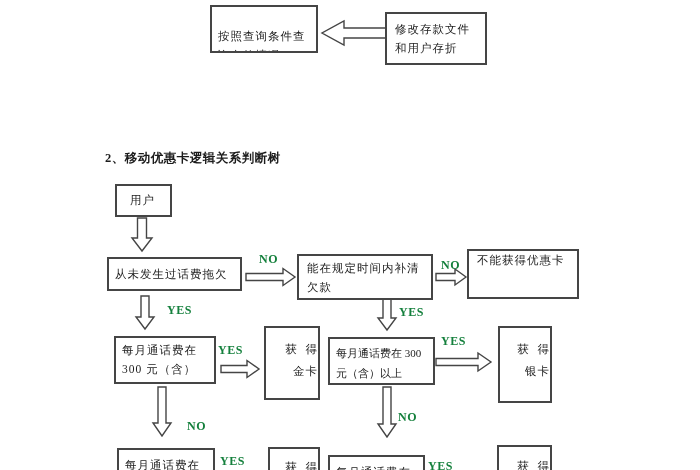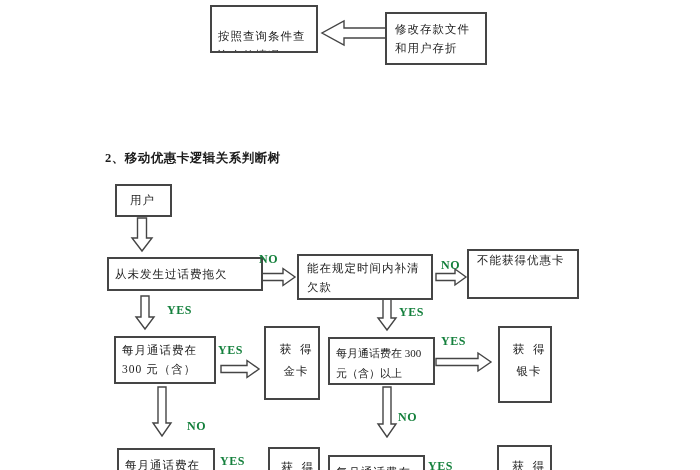--- a/index.html
+++ b/index.html
@@ -43,21 +43,21 @@
     white-space: pre-wrap;
     overflow: hidden;
     z-index: 2;
   }
   .box.tight {
     font-size: 11px;
     letter-spacing: 0;
   }
   .box.card {
     line-height: 22px;
-    text-align: center;
+    text-align: right;
   }
   .edge-label {
     position: absolute;
     z-index: 3;
     color: #15803d;
     font-family: "Liberation Serif", "DejaVu Serif", serif;
     font-size: 12px;
     font-weight: bold;
     letter-spacing: 0.5px;
     white-space: nowrap;
@@ -96,21 +96,21 @@
 
   <div class="box" style="left:210px; top:5px; width:108px; height:48px; padding:20px 6px;">按照查询条件查
 询存款情况</div>
   <div class="box" style="left:385px; top:12px; width:102px; height:53px; padding:6px 8px;">修改存款文件
 和用户存折</div>
 
   <div class="heading">2、移动优惠卡逻辑关系判断树</div>
 
   <div class="box" style="left:115px; top:184px; width:57px; height:33px; padding:5px 0 0 13px;">用户</div>
 
-  <div class="box" style="left:107px; top:257px; width:156px; height:34px; padding:6px 6px 0 6px;">从未发生过话费拖欠</div>
+  <div class="box" style="left:107px; top:257px; width:135px; height:34px; padding:6px 6px 0 6px;">从未发生过话费拖欠</div>
 
   <div class="box" style="left:297px; top:254px; width:136px; height:46px; padding:3px 8px 8px 8px;">能在规定时间内补清
 欠款</div>
 
   <div class="box" style="left:467px; top:249px; width:112px; height:50px; padding:0 8px 0 8px;">不能获得优惠卡</div>
 
   <div class="box" style="left:114px; top:336px; width:102px; height:48px; padding:3px 6px 0 6px;">每月通话费在
 300 元（含）以</div>
 
   <div class="box card" style="left:264px; top:326px; width:56px; height:74px; padding:10px 0 0 8px;">获  得

